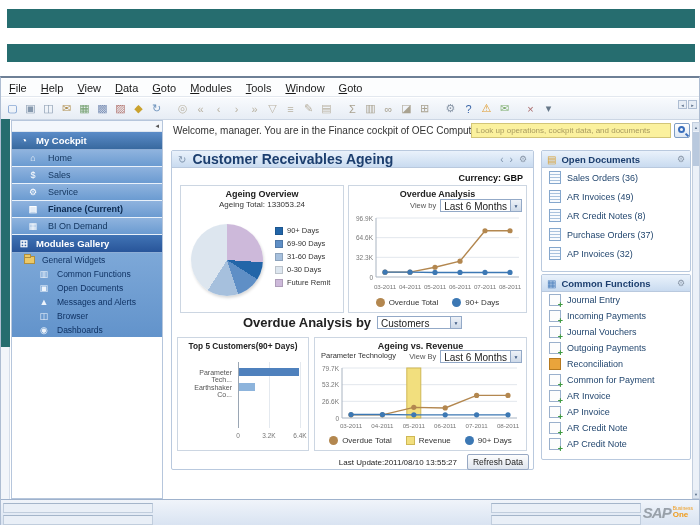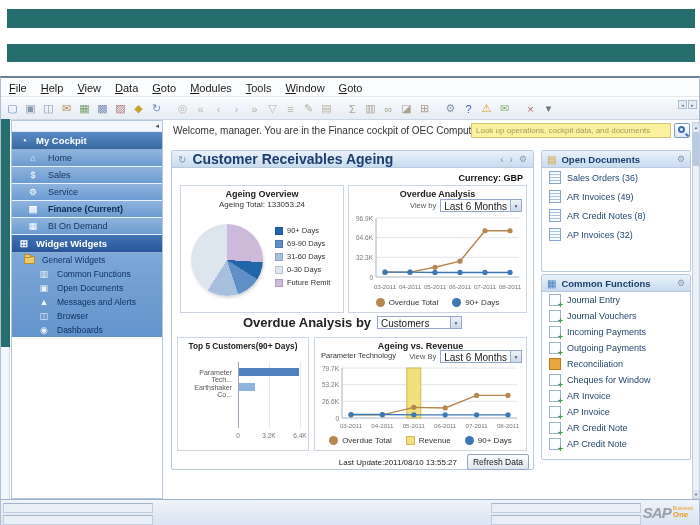--- a/index.html
+++ b/index.html
@@ -231,21 +231,21 @@
             <span class="sb-ico">▤</span>
             <span>Finance (Current)</span>
           </div>
           <div class="sb-item">
             <span class="sb-ico">▦</span>
             <span>BI On Demand</span>
           </div>
         </div>
       <div class="sb-header sb-header2">
         <span class="sb-hico">⊞</span>
-        <span>Widget Widgets</span>
+        <span>Modules Gallery</span>
       </div>
       <div class="sb-subwrap" id="sb-gallery-items">
           <div class="sb-sub" style="padding-left: 12px;">
             <span class="folder-ico"></span>
             <span>General Widgets</span>
           </div>
           <div class="sb-sub" style="padding-left: 26px;">
             <span class="sb-ico" style="color: rgb(238, 244, 251);">▥</span>
             <span>Common Functions</span>
           </div>
@@ -460,55 +460,59 @@
           <div class="sp-item" style="height: 19px;">
             <span class="doc-ico"></span>
             <span>AR Invoices (49)</span>
           </div>
           <div class="sp-item" style="height: 19px;">
             <span class="doc-ico"></span>
             <span>AR Credit Notes (8)</span>
           </div>
           <div class="sp-item" style="height: 19px;">
             <span class="doc-ico"></span>
+            <span>Purchase Orders (37)</span>
+          </div>
+          <div class="sp-item" style="height: 19px;">
+            <span class="doc-ico"></span>
             <span>AP Invoices (32)</span>
           </div>
         </div>
     </div>
 
     <div class="abs side-panel" style="top:196px;height:186px">
       <div class="sp-header">
         <span class="sp-hico" style="color:#4a7ebc">▦</span>
         <span class="sp-title">Common Functions</span>
         <span class="gear">⚙</span>
       </div>
       <div id="cf-items">
           <div class="sp-item" style="height: 16px;">
             <span class="fn-ico"></span>
             <span>Journal Entry</span>
           </div>
           <div class="sp-item" style="height: 16px;">
             <span class="fn-ico"></span>
+            <span>Incoming Payments</span>
+          </div>
+          <div class="sp-item" style="height: 16px;">
+            <span class="fn-ico"></span>
             <span>Journal Vouchers</span>
-          </div>
-          <div class="sp-item" style="height: 16px;">
-            <span class="fn-ico"></span>
-            <span>Incoming Payments</span>
           </div>
           <div class="sp-item" style="height: 16px;">
             <span class="fn-ico"></span>
             <span>Outgoing Payments</span>
           </div>
           <div class="sp-item" style="height: 16px;">
             <span class="fn-ico recon"></span>
             <span>Reconciliation</span>
           </div>
           <div class="sp-item" style="height: 16px;">
             <span class="fn-ico"></span>
-            <span>Cheques for Window</span>
+            <span>Common for Payment</span>
           </div>
           <div class="sp-item" style="height: 16px;">
             <span class="fn-ico"></span>
             <span>AR Invoice</span>
           </div>
           <div class="sp-item" style="height: 16px;">
             <span class="fn-ico"></span>
             <span>AP Invoice</span>
           </div>
           <div class="sp-item" style="height: 16px;">

